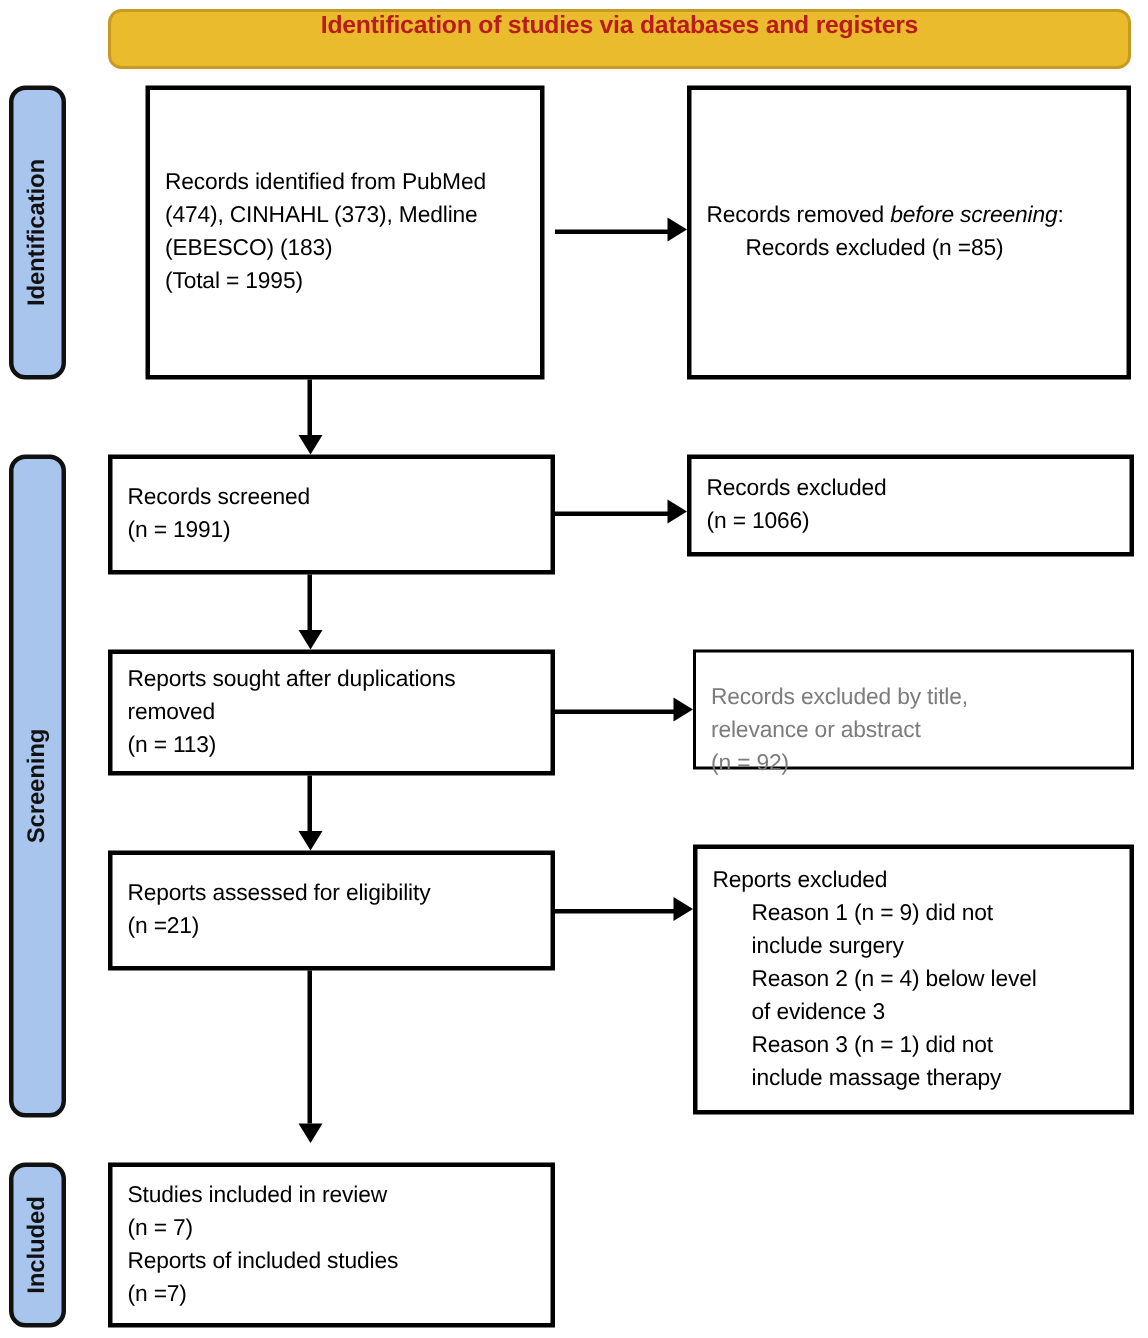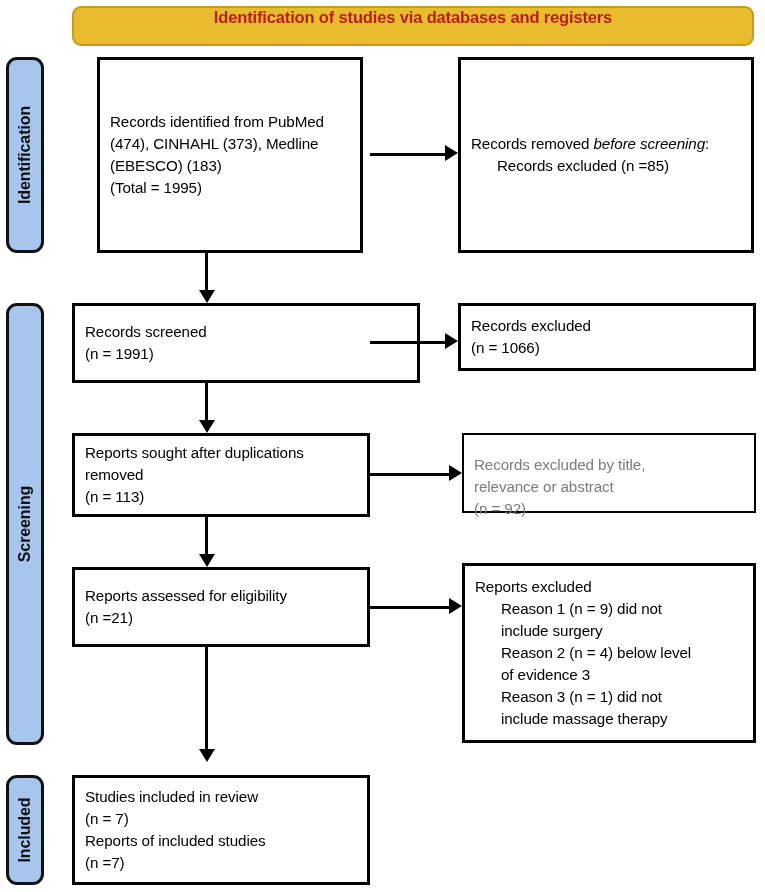--- a/index.html
+++ b/index.html
@@ -84,21 +84,21 @@
     letter-spacing: -0.1px;
   }
   .flow-box.muted .box-text { color: #7c7c7c; margin-top: 28px; }
   .flow-box.muted { border-width: 2px; }
 
   .box-text .indent { display: inline-block; width: 26px; }
   .box-text em { }
 
   
   #box-identified   { left: 68px; top: 57px;  width: 266px; height: 196px; margin-left: 29px; }
-  #box-screened     { left: 72px; top: 303px; width: 348px; height: 80px;  }
+  #box-screened     { left: 72px; top: 303px; width: 298px; height: 80px;  }
   #box-sought       { left: 72px; top: 433px; width: 298px; height: 84px;  }
   #box-assessed     { left: 72px; top: 567px; width: 298px; height: 80px;  }
   #box-included     { left: 72px; top: 775px; width: 298px; height: 110px; }
 
   
   #box-removed      { left: 458px; top: 57px;  width: 296px; height: 196px; }
   #box-excluded-1   { left: 458px; top: 303px; width: 298px; height: 68px;  }
   #box-excluded-2   { left: 462px; top: 433px; width: 294px; height: 80px;  }
   #box-excluded-3   { left: 462px; top: 563px; width: 294px; height: 180px; }
 

